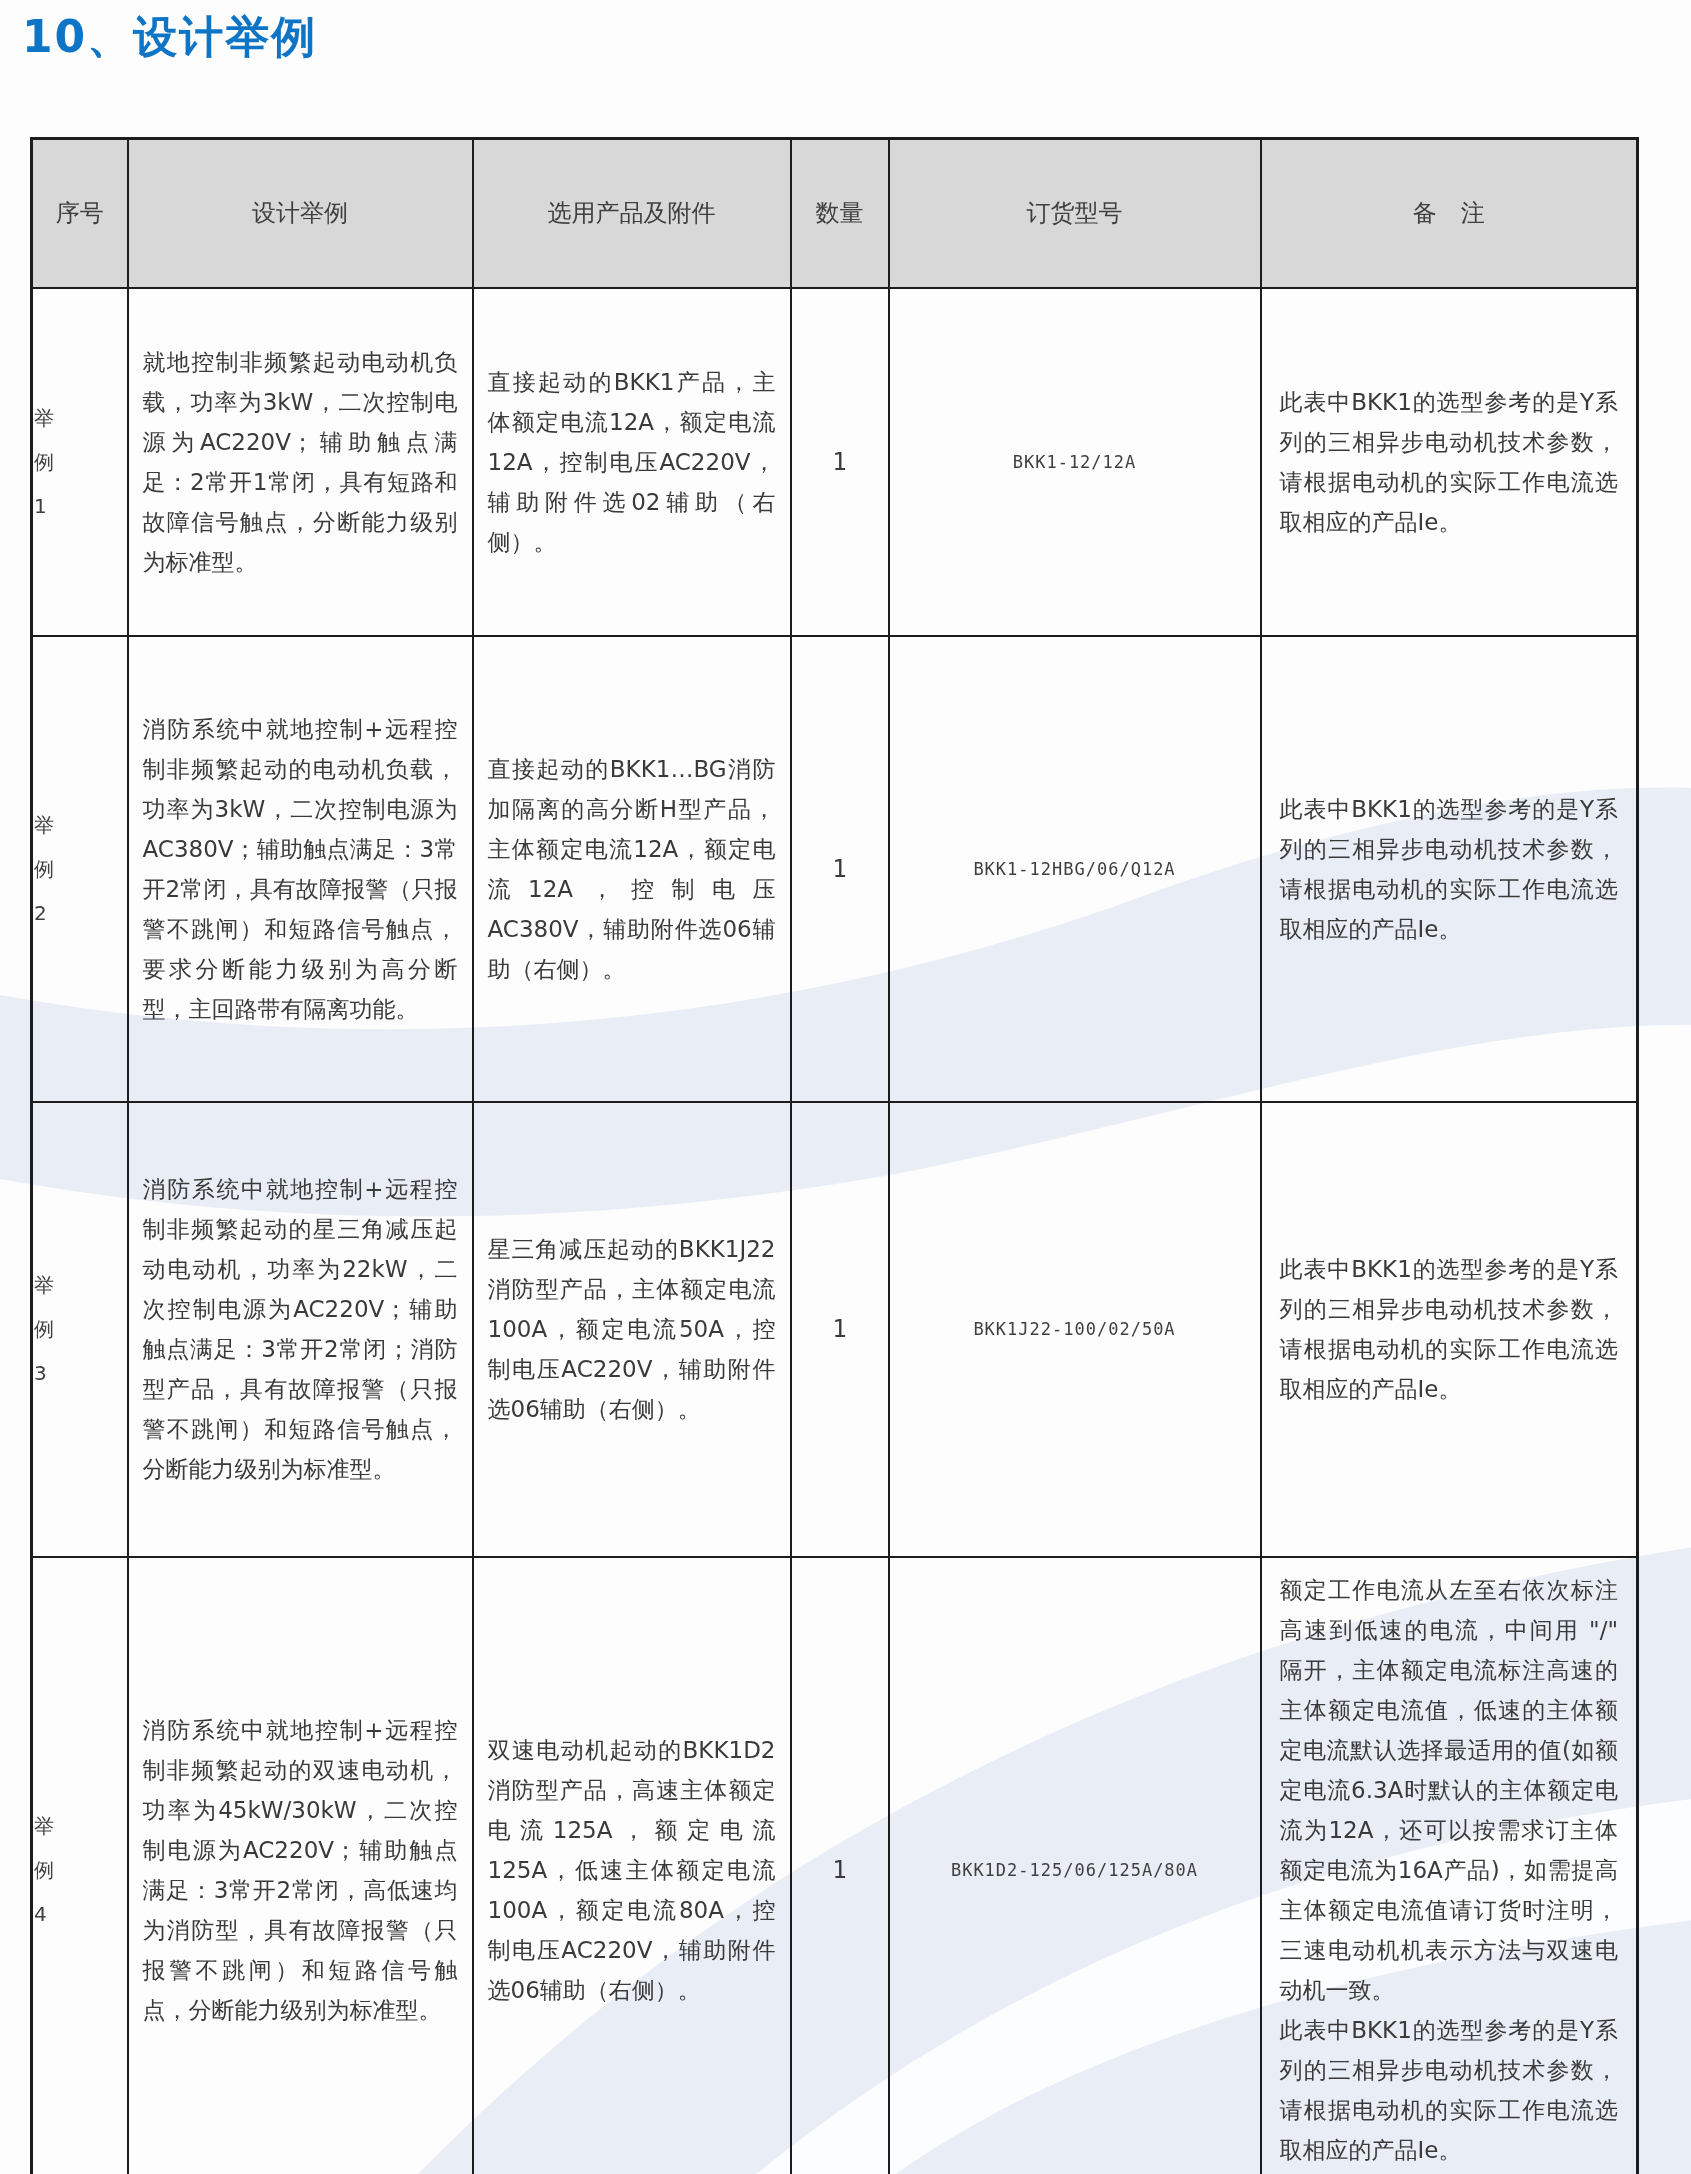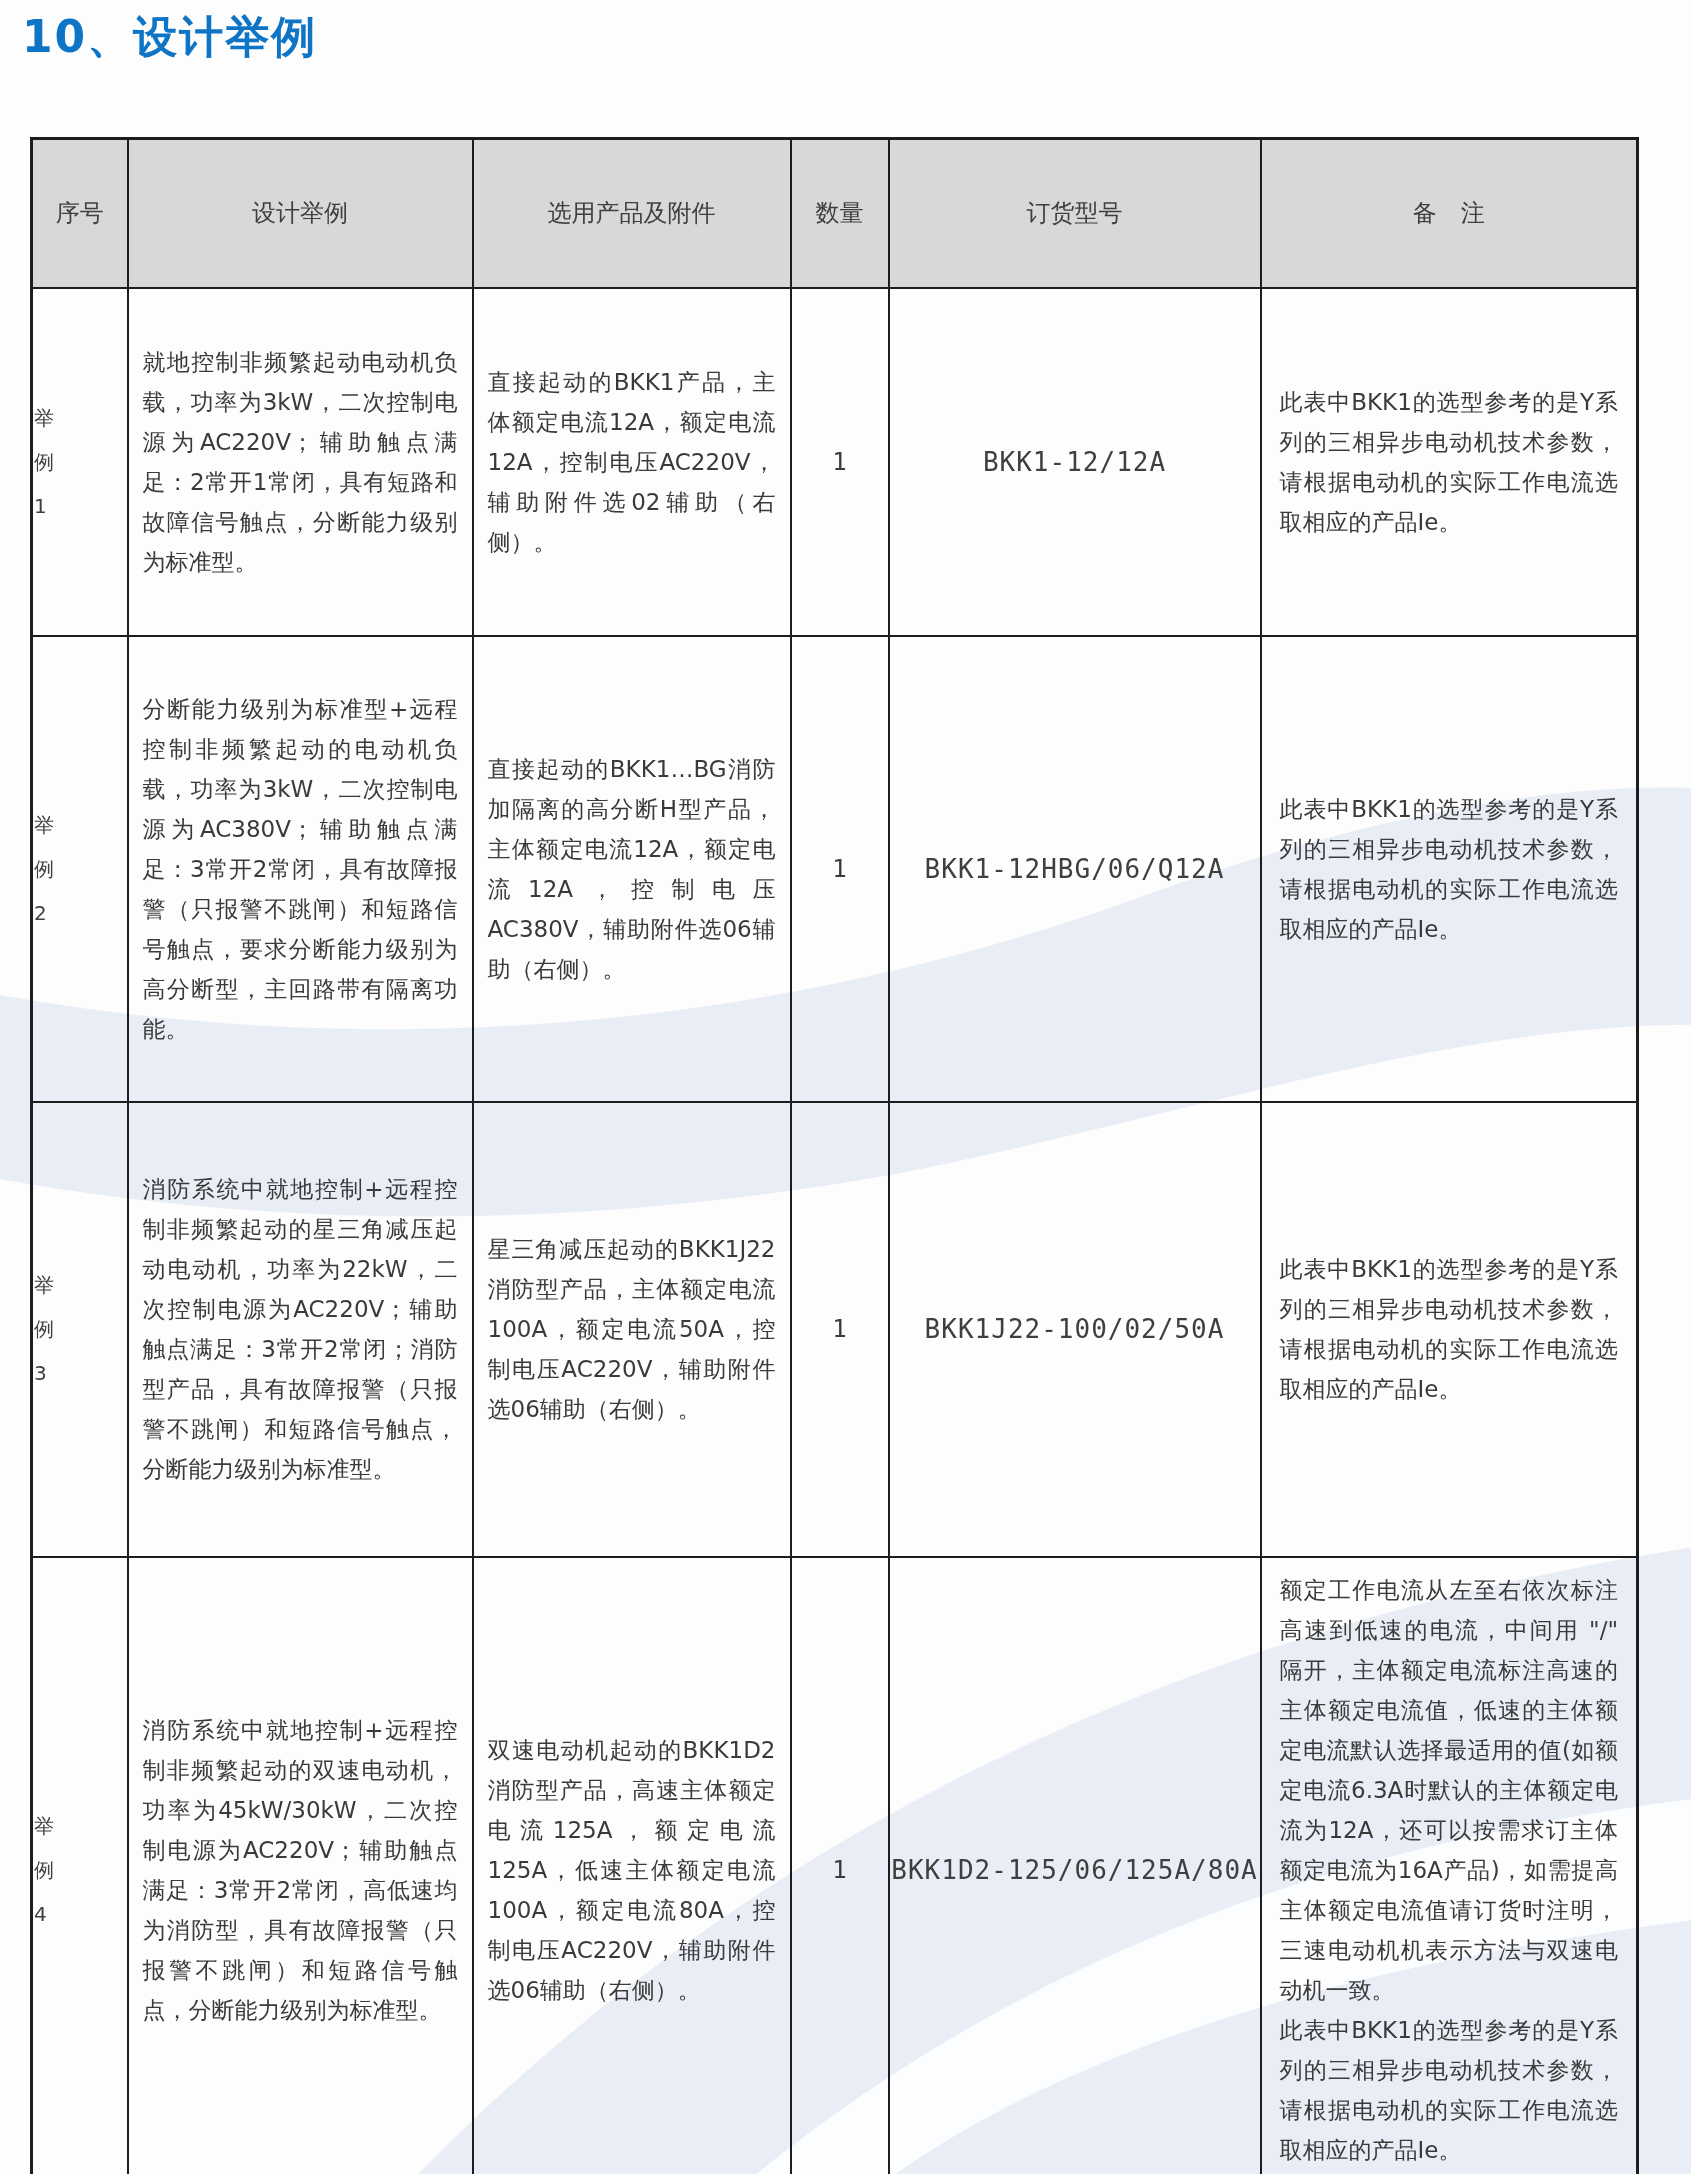--- a/index.html
+++ b/index.html
@@ -47,21 +47,21 @@
     font-size:23px;line-height:40px;
     text-align:justify;text-justify:inter-ideograph;
     padding:10px 14px;
   }
   td.c-remark{padding:12px 18px;white-space:pre-line;}
   td.c-qty{
     text-align:center;font-size:24px;
     font-family:"DejaVu Sans Mono","Liberation Mono",monospace;
   }
   td.c-model{
-    text-align:center;font-size:26px;letter-spacing:1px;
+    text-align:center;font-size:17px;letter-spacing:1px;
     font-family:"DejaVu Sans Mono","Liberation Mono",monospace;
     color:#3f3f3f;
   }
   tr.r-header{height:149px;}
   tr.r-1{height:348px;}
   tr.r-2{height:466px;}
   tr.r-3{height:455px;}
   tr.r-4{height:606px;}
 </style>
 </head>
@@ -100,21 +100,21 @@
     <tr class="r-1">
       <td class="c-serial"><span class="serial-inner">举例1</span></td>
       <td class="c-req">就地控制非频繁起动电动机负载，功率为3kW，二次控制电源为AC220V；辅助触点满足：2常开1常闭，具有短路和故障信号触点，分断能力级别为标准型。</td>
       <td class="c-prod">直接起动的BKK1产品，主体额定电流12A，额定电流12A，控制电压AC220V，辅助附件选02辅助（右侧）。</td>
       <td class="c-qty">1</td>
       <td class="c-model">BKK1-12/12A</td>
       <td class="c-remark">此表中BKK1的选型参考的是Y系列的三相异步电动机技术参数，请根据电动机的实际工作电流选取相应的产品Ie。</td>
     </tr>
     <tr class="r-2">
       <td class="c-serial"><span class="serial-inner">举例2</span></td>
-      <td class="c-req">分断能力级别为标准型+远程控制非频繁起动的电动机负载，功率为3kW，二次控制电源为AC380V；辅助触点满足：3常开2常闭，具有故障报警（只报警不跳闸）和短路信号触点，要求分断能力级别为高分断型，主回路带有隔离功能。</td>
+      <td class="c-req">消防系统中就地控制+远程控制非频繁起动的电动机负载，功率为3kW，二次控制电源为AC380V；辅助触点满足：3常开2常闭，具有故障报警（只报警不跳闸）和短路信号触点，要求分断能力级别为高分断型，主回路带有隔离功能。</td>
       <td class="c-prod">直接起动的BKK1…BG消防加隔离的高分断H型产品，主体额定电流12A，额定电流12A，控制电压AC380V，辅助附件选06辅助（右侧）。</td>
       <td class="c-qty">1</td>
       <td class="c-model">BKK1-12HBG/06/Q12A</td>
       <td class="c-remark">此表中BKK1的选型参考的是Y系列的三相异步电动机技术参数，请根据电动机的实际工作电流选取相应的产品Ie。</td>
     </tr>
     <tr class="r-3">
       <td class="c-serial"><span class="serial-inner">举例3</span></td>
       <td class="c-req">消防系统中就地控制+远程控制非频繁起动的星三角减压起动电动机，功率为22kW，二次控制电源为AC220V；辅助触点满足：3常开2常闭；消防型产品，具有故障报警（只报警不跳闸）和短路信号触点，分断能力级别为标准型。</td>
       <td class="c-prod">星三角减压起动的BKK1J22消防型产品，主体额定电流100A，额定电流50A，控制电压AC220V，辅助附件选06辅助（右侧）。</td>
       <td class="c-qty">1</td>

